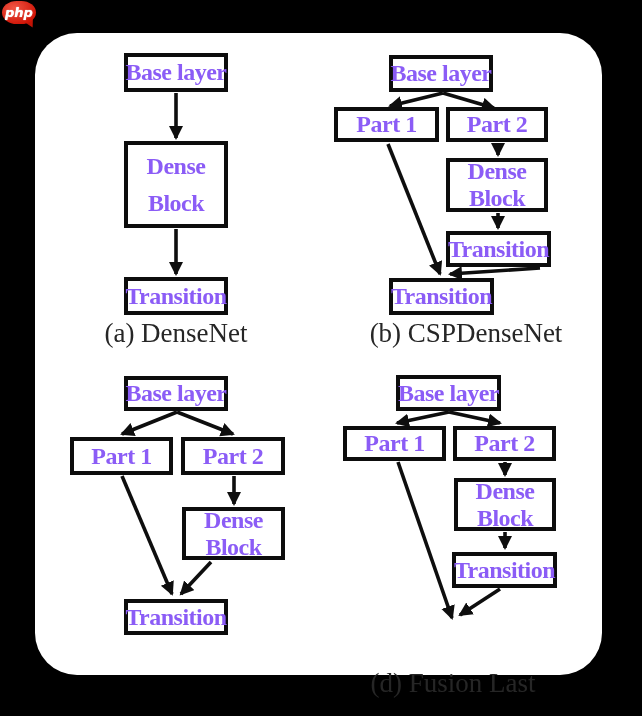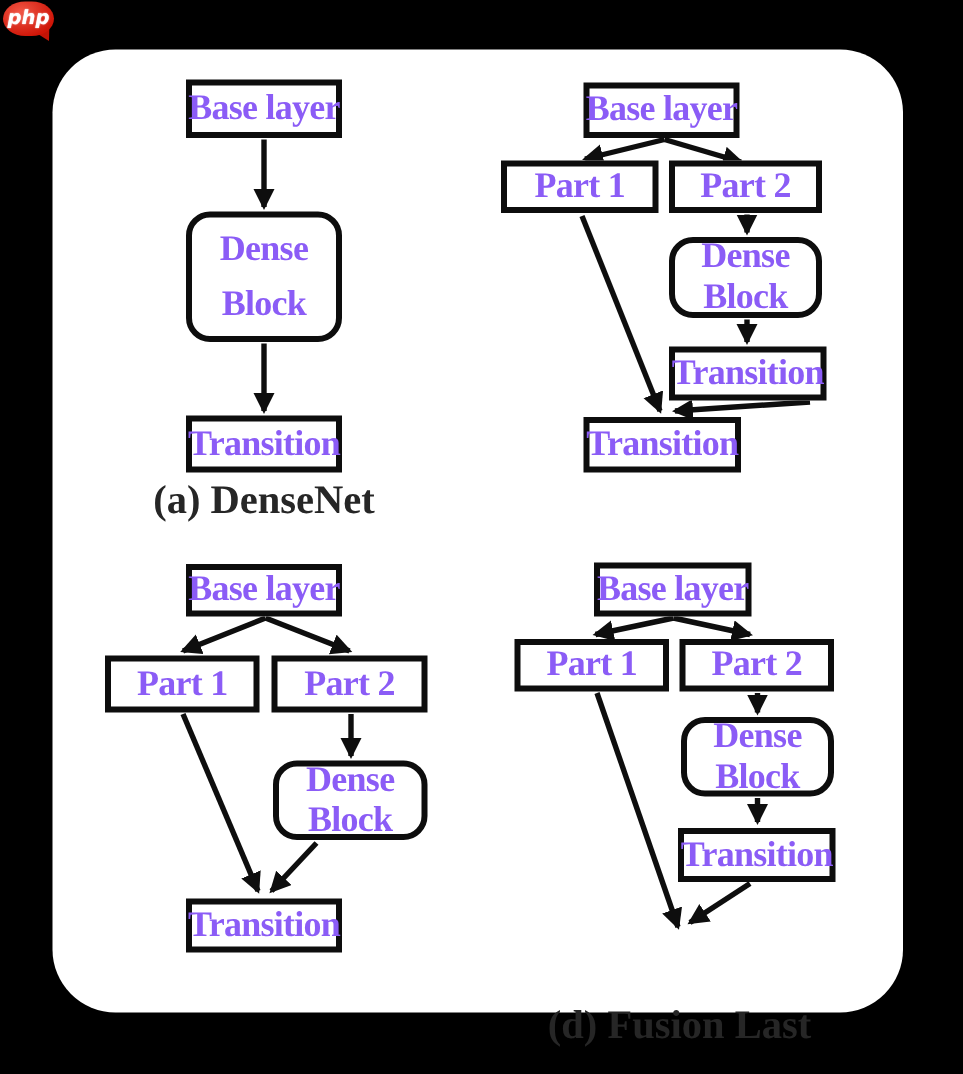--- a/index.html
+++ b/index.html
@@ -55,28 +55,28 @@
     color:#8b5cf6;
     font-weight:bold;
     font-size:24px;
     letter-spacing:-0.5px;
     display:flex; align-items:center; justify-content:center;
     text-align:center;
     line-height:27px;
     white-space:nowrap;
     z-index:2;
   }
-  .node.wrap { white-space:normal;border-radius:16px; }
+  .node.wrap { white-space:normal; }
   .node.lh-wide { line-height:37px; }
 
   .caption {
     position:absolute;
     transform:translateX(-50%);
     color:#262626;
-    font-weight:bold;
+    font-weight:normal;
     font-size:27px;
     white-space:nowrap;
     z-index:2;
   }
 
   svg.arrows {
     position:absolute; left:0; top:0;
     width:642px; height:716px;
     z-index:1;
     pointer-events:none;
@@ -130,20 +130,21 @@
   <div class="node wrap lh-wide" style="left:124px;top:141px;width:104px;height:87px">Dense Block</div>
   <div class="node" style="left:124px;top:277px;width:104px;height:38px">Transition</div>
   <div class="caption" style="left:176px;top:318px">(a) DenseNet</div>
 
   <div class="node" style="left:389px;top:55px;width:104px;height:37px">Base layer</div>
   <div class="node" style="left:334px;top:107px;width:105px;height:35px">Part 1</div>
   <div class="node" style="left:446px;top:107px;width:102px;height:35px">Part 2</div>
   <div class="node wrap" style="left:446px;top:158px;width:102px;height:54px">Dense Block</div>
   <div class="node" style="left:446px;top:231px;width:105px;height:36px">Transition</div>
   <div class="node" style="left:389px;top:278px;width:105px;height:37px">Transition</div>
+  <div class="caption" style="left:466px;top:318px">(b) CSPDenseNet</div>
 
   <div class="node" style="left:124px;top:376px;width:104px;height:35px">Base layer</div>
   <div class="node" style="left:70px;top:437px;width:103px;height:38px">Part 1</div>
   <div class="node" style="left:181px;top:437px;width:104px;height:38px">Part 2</div>
   <div class="node wrap" style="left:182px;top:507px;width:103px;height:53px">Dense Block</div>
   <div class="node" style="left:124px;top:599px;width:104px;height:36px">Transition</div>
 
   <div class="node" style="left:396px;top:375px;width:105px;height:36px">Base layer</div>
   <div class="node" style="left:343px;top:426px;width:103px;height:35px">Part 1</div>
   <div class="node" style="left:453px;top:426px;width:103px;height:35px">Part 2</div>

